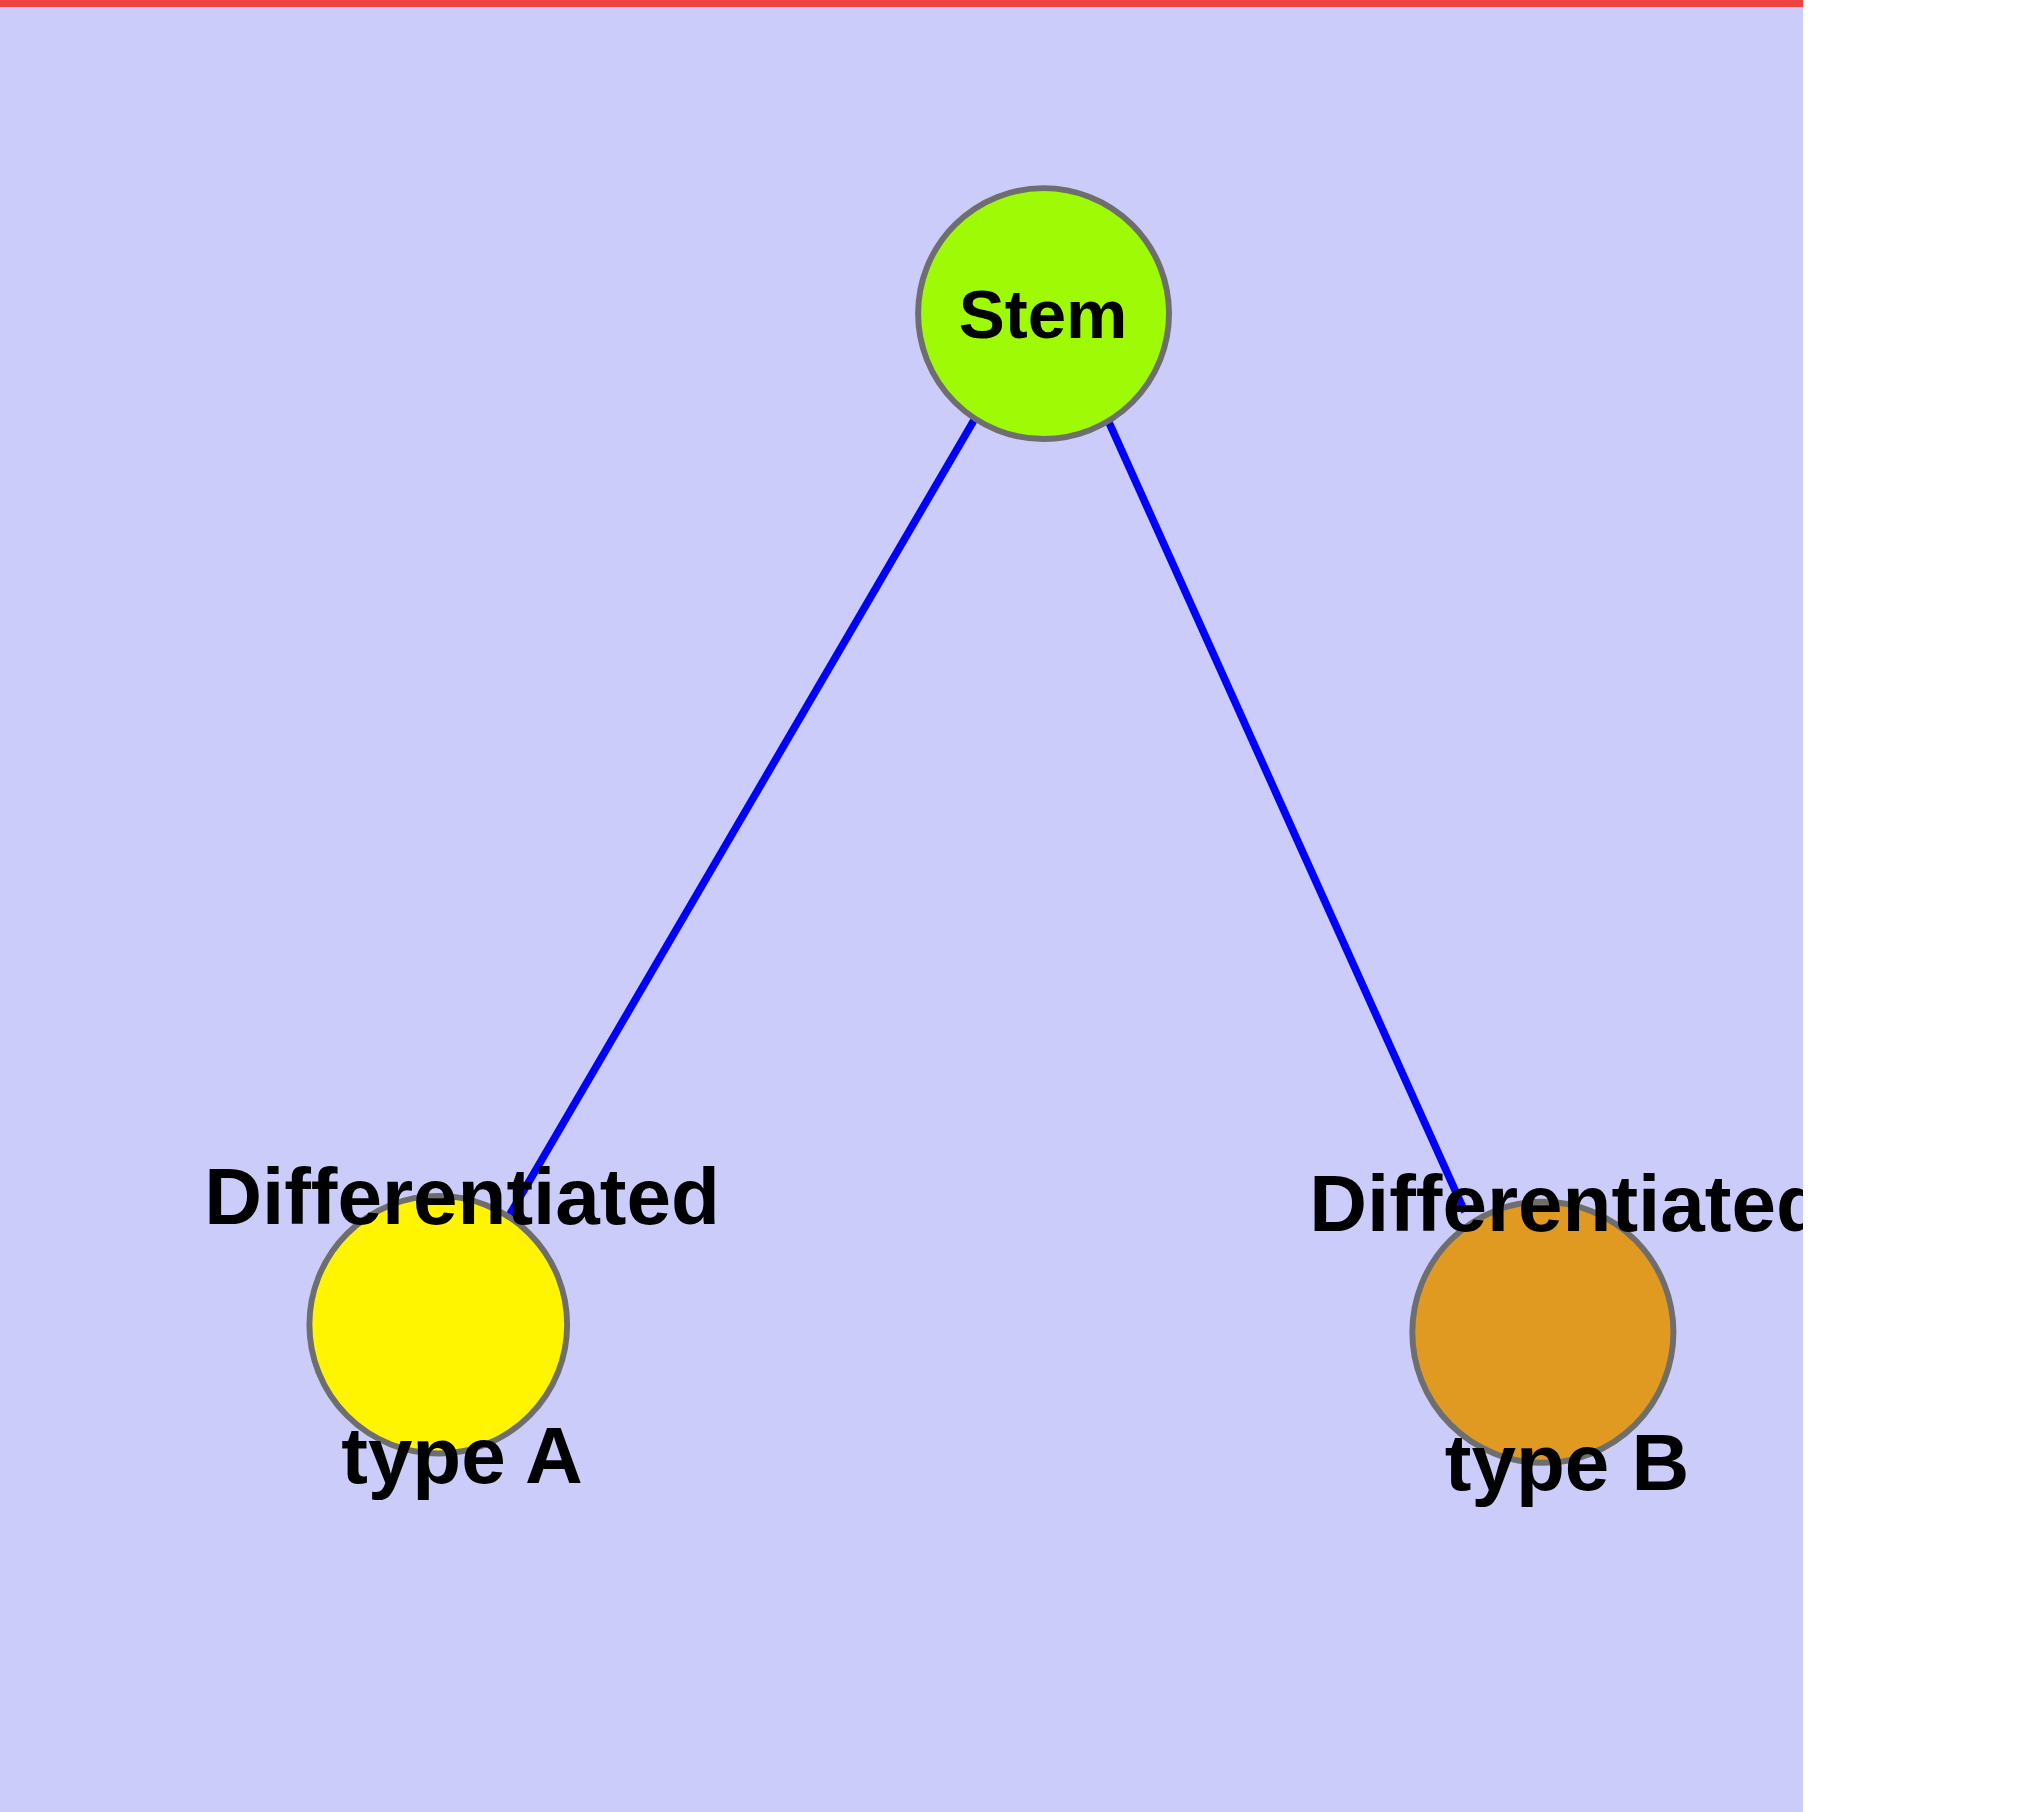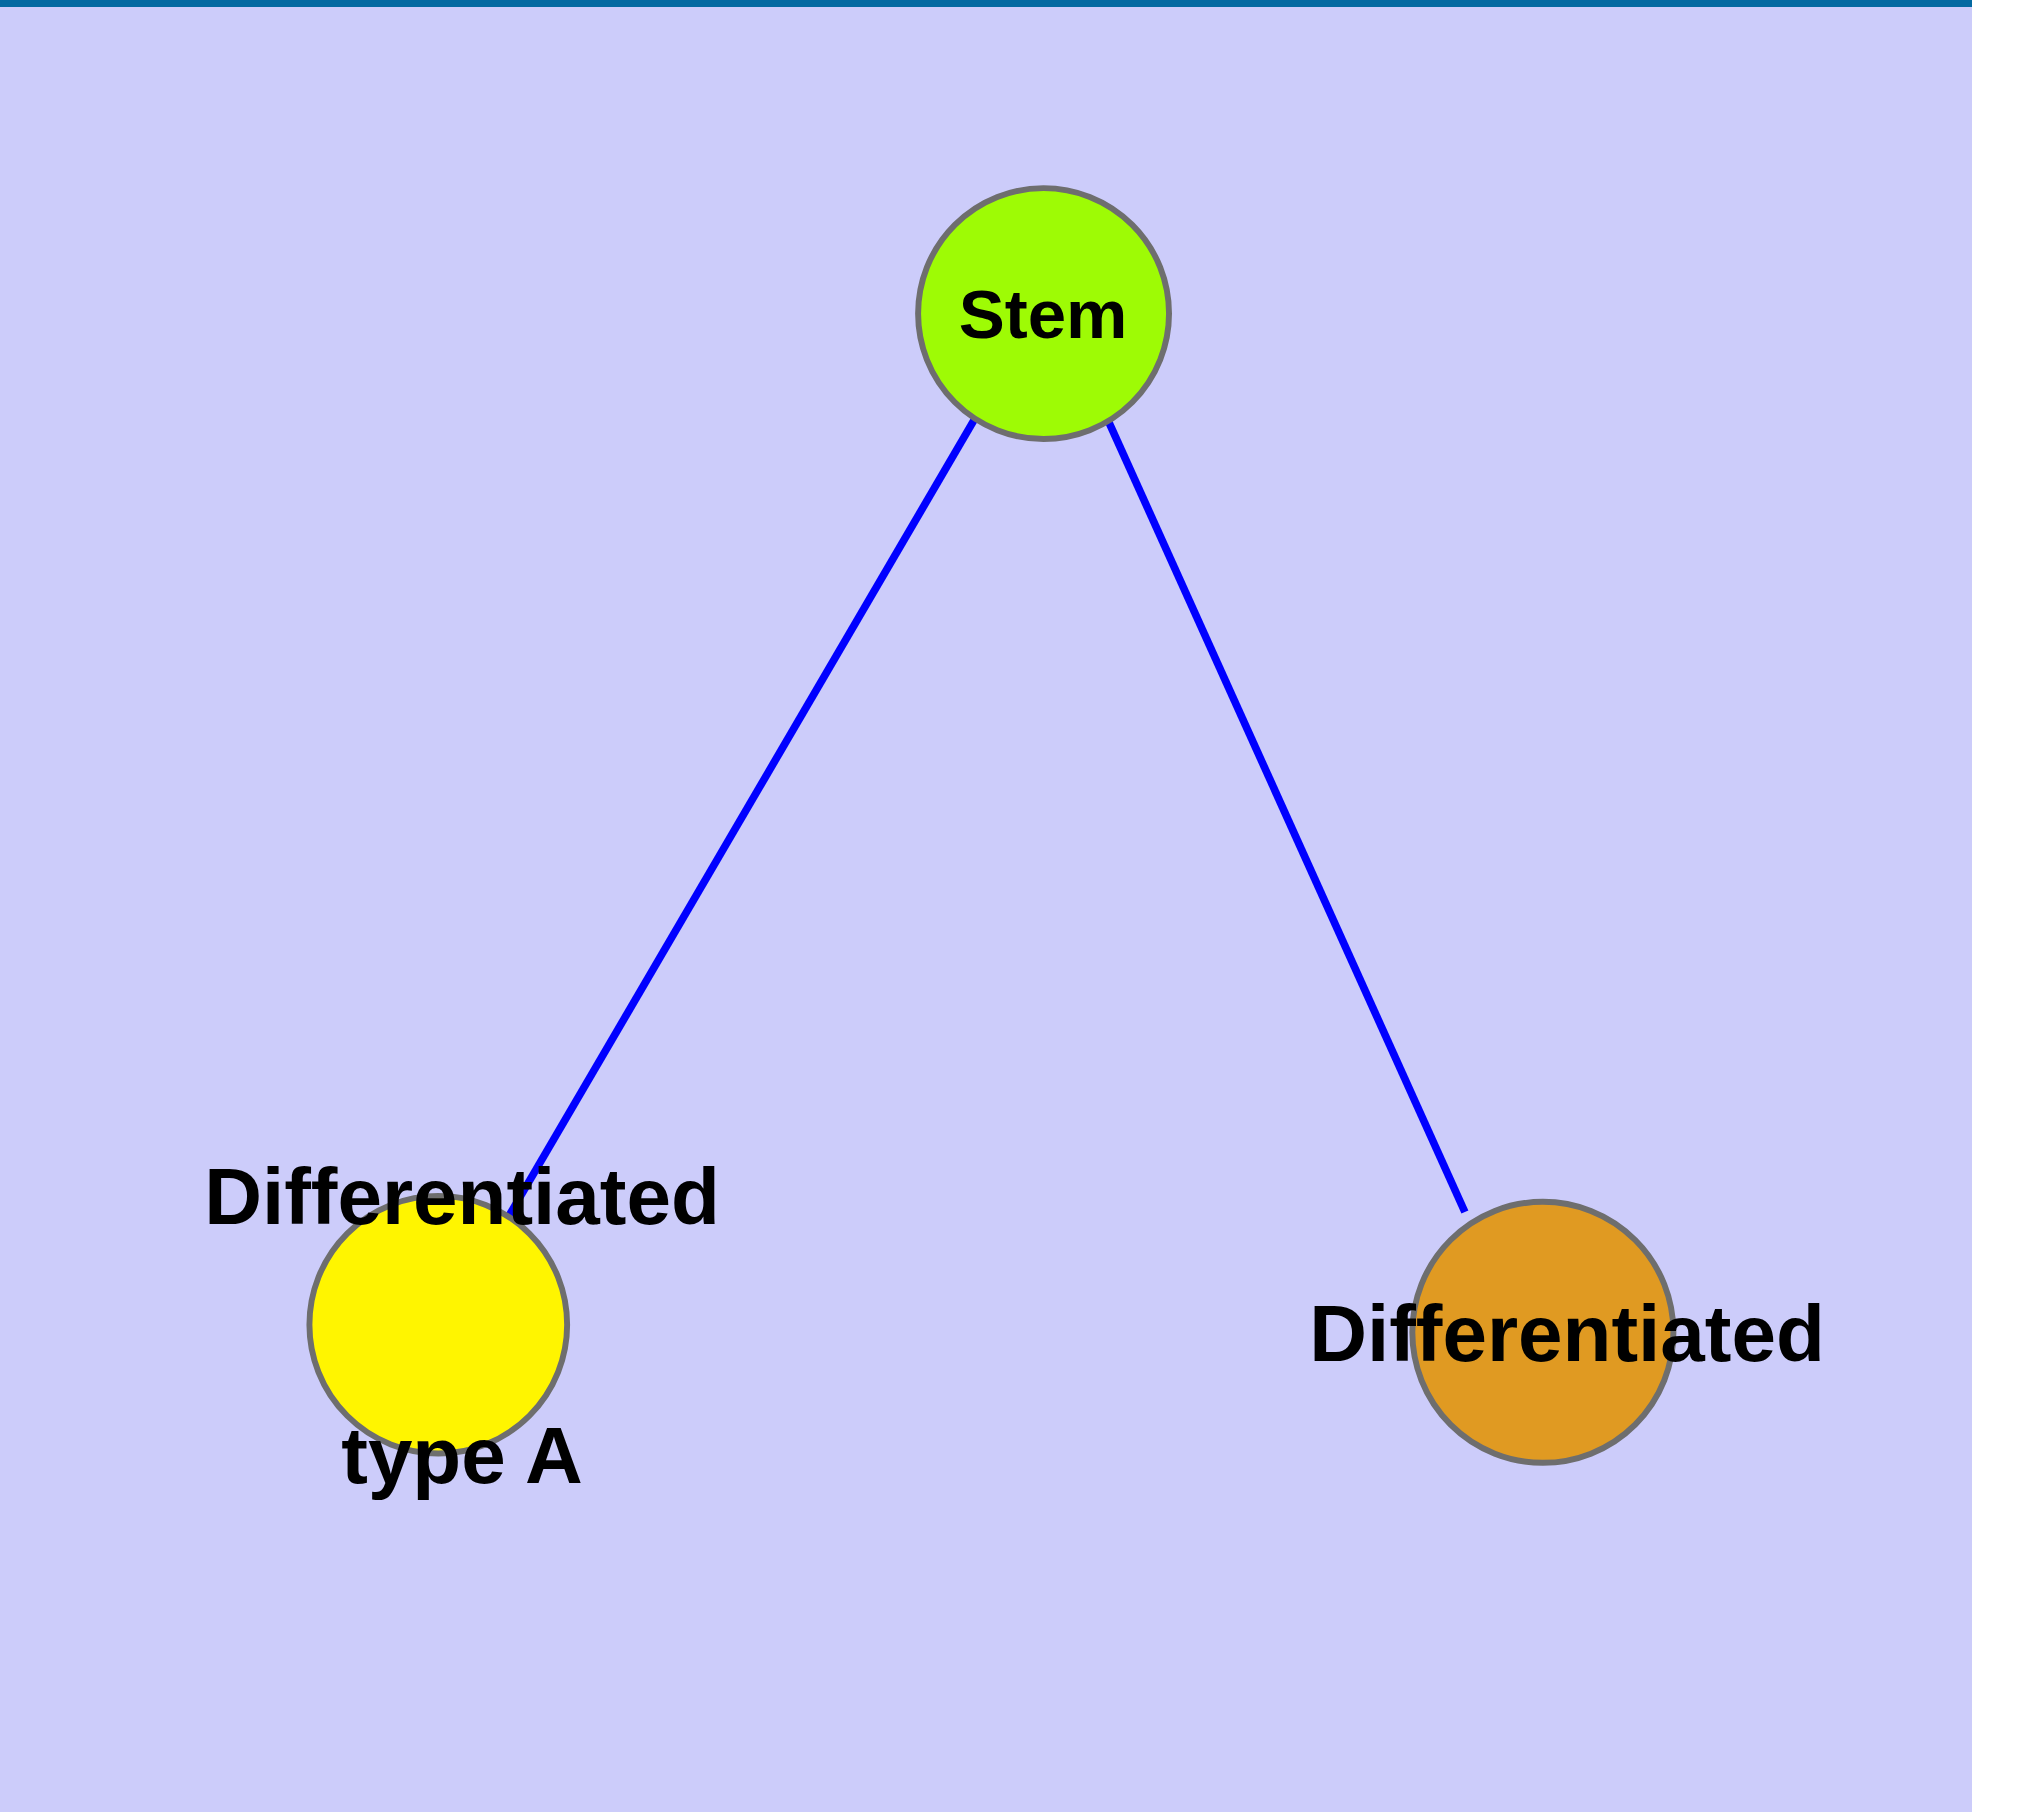--- a/index.html
+++ b/index.html
@@ -3,23 +3,23 @@
 <meta charset="utf-8">
 <title>Cell Differentiation Graph</title>
 <style>
   html, body {
     margin: 0;
     padding: 0;
     background: #ffffff;
   }
   #canvas {
     position: relative;
-    width: 1972px;
+    width: 1803px;
     height: 1812px;
-    background: #0369a1;
+    background: #ef4444;
     overflow: hidden;
     font-family: "Liberation Sans", sans-serif;
   }
   #plot-bg {
     position: absolute;
     left: 0px;
     top: 6.8px;
     width: 2021px;
     height: 1805px;
     background: #ccccfa;
@@ -73,16 +73,17 @@
 
   <div class="node-label label-stem" style="left: 1043px; top: 315px; color: rgb(0, 0, 0);">Stem</div>
 
   <div class="node-label label-leaf" style="left: 438px; top: 1327px; color: rgb(0, 0, 0);">
     <div>Differentiated</div>
     <div>type A</div>
   </div>
 
   <div class="node-label label-leaf" style="left: 1543px; top: 1334px; color: rgb(0, 0, 0);">
     <div>Differentiated</div>
+    <div>type B</div>
   </div>
 
 </div>
 
 
 </body></html>

